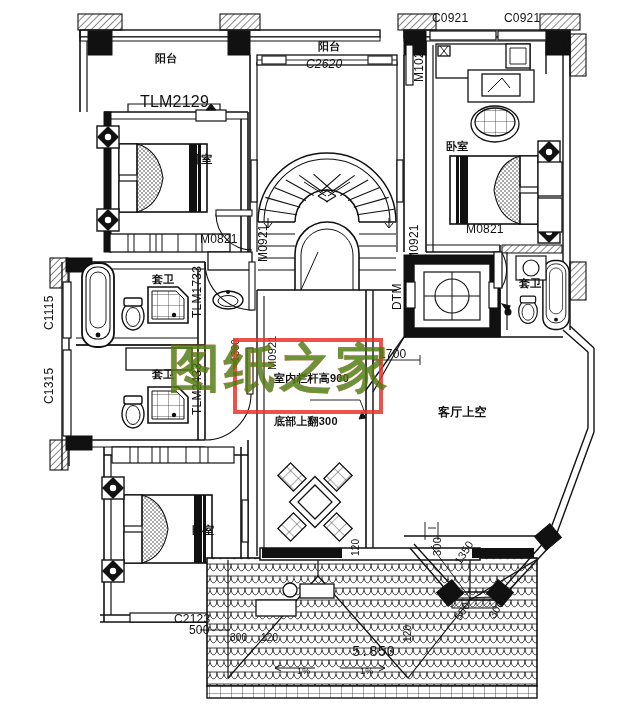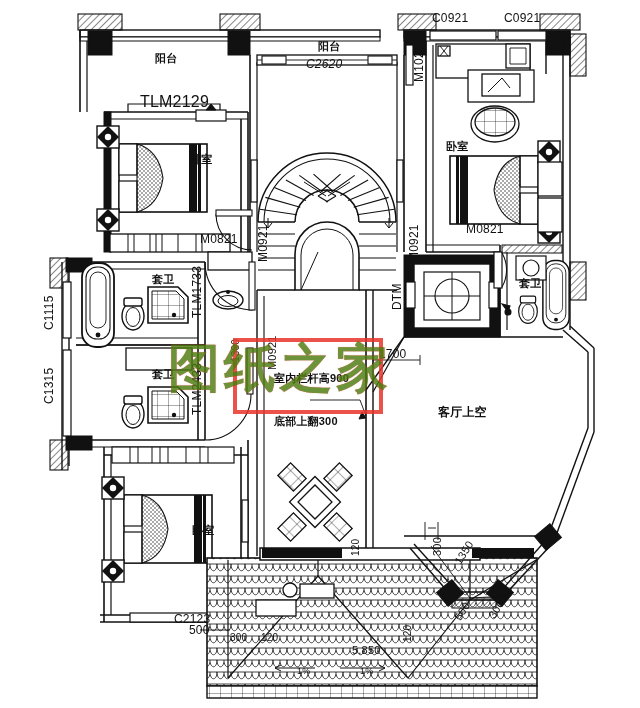--- a/index.html
+++ b/index.html
@@ -508,21 +508,21 @@
   <div class="lbl lbl-code rot90" style="left:230px;top:362px;font-size:10px;">1300</div>
   <div class="lbl lbl-code" style="left:189px;top:623px;font-size:12px;">500</div>
   <div class="lbl lbl-code rot90" style="left:431px;top:556px;font-size:11px;">300</div>
   <div class="lbl lbl-code rotdiag" style="left:452px;top:560px;font-size:11px;transform:rotate(-58deg);">1350</div>
   <div class="lbl lbl-code rotdiag" style="left:452px;top:616px;font-size:11px;transform:rotate(-58deg);">500</div>
   <div class="lbl lbl-code rotdiag" style="left:486px;top:614px;font-size:11px;transform:rotate(-58deg);">300</div>
   <div class="lbl lbl-code rot90" style="left:350px;top:556px;font-size:10px;">120</div>
   <div class="lbl lbl-code rot90" style="left:402px;top:642px;font-size:10px;">120</div>
   <div class="lbl lbl-code" style="left:230px;top:632px;font-size:10px;">300</div>
   <div class="lbl lbl-code" style="left:261px;top:632px;font-size:10px;">120</div>
-  <div class="lbl lbl-code" style="left:352px;top:644px;font-size:11px;">5.850</div>
+  <div class="lbl lbl-code" style="left:352px;top:644px;font-size:14px;font-family:Liberation Mono, monospace;">5.850</div>
 </div>
 
 <div>
   <div class="lbl lbl-cn" style="left:274px;top:371px;font-size:11px;">室内栏杆高900</div>
   <div class="lbl lbl-cn" style="left:274px;top:414px;font-size:11px;">底部上翻300</div>
 </div>
 
 <div>
   <div class="lbl lbl-code" style="left:297px;top:666px;font-size:9px;">1%</div>
   <div class="lbl lbl-code" style="left:360px;top:666px;font-size:9px;">1%</div>

